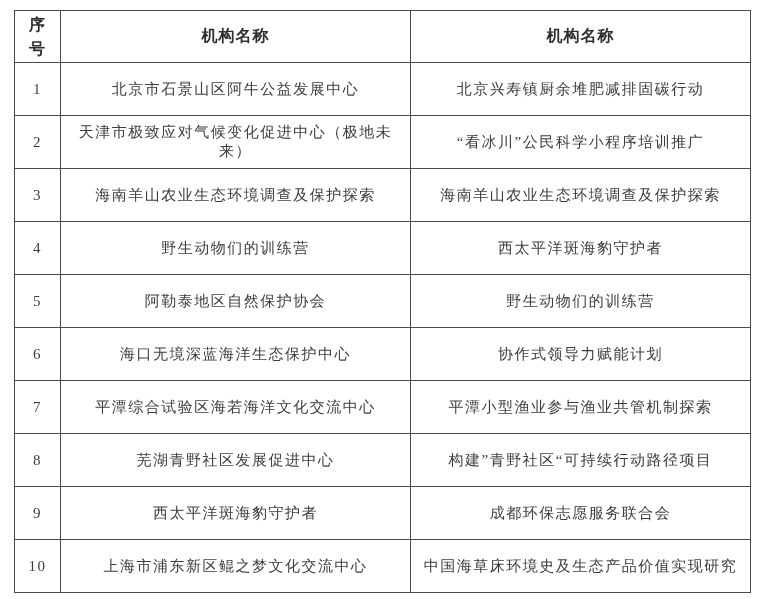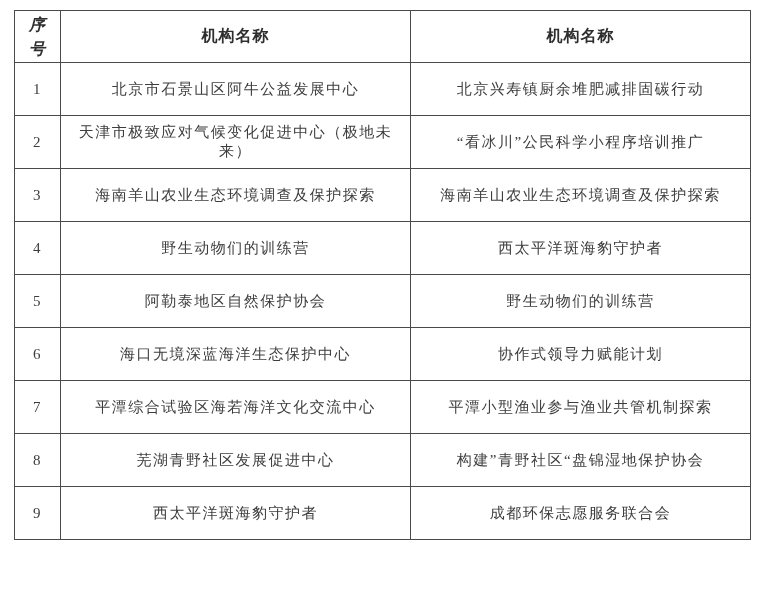--- a/index.html
+++ b/index.html
@@ -50,21 +50,20 @@
     height: 53px;
     font-size: 15px;
     letter-spacing: 1.5px;
   }
   
   th.index-header span {
     display: inline-block;
     width: 1.1em;
     line-height: 1.45;
     word-break: break-all;
-    font-style: italic;
   }
 </style>
 </head>
 <body>
 
 <div class="page">
   <div class="table-wrap">
     <table class="data-table">
       <colgroup>
         <col class="col-index">
@@ -119,25 +118,30 @@
 
   <tr>
     <td>7</td>
     <td>平潭综合试验区海若海洋文化交流中心</td>
     <td>平潭小型渔业参与渔业共管机制探索</td>
   </tr>
 
   <tr>
     <td>8</td>
     <td>芜湖青野社区发展促进中心</td>
-    <td>构建”青野社区“盘锦湿地保护协会</td>
+    <td>构建”青野社区“可持续行动路径项目</td>
   </tr>
 
   <tr>
     <td>9</td>
     <td>西太平洋斑海豹守护者</td>
     <td>成都环保志愿服务联合会</td>
   </tr>
 
+  <tr>
+    <td>10</td>
+    <td>上海市浦东新区鲲之梦文化交流中心</td>
+    <td>中国海草床环境史及生态产品价值实现研究</td>
+  </tr>
 </tbody>
     </table>
   </div>
 </div>
 
 </body></html>

